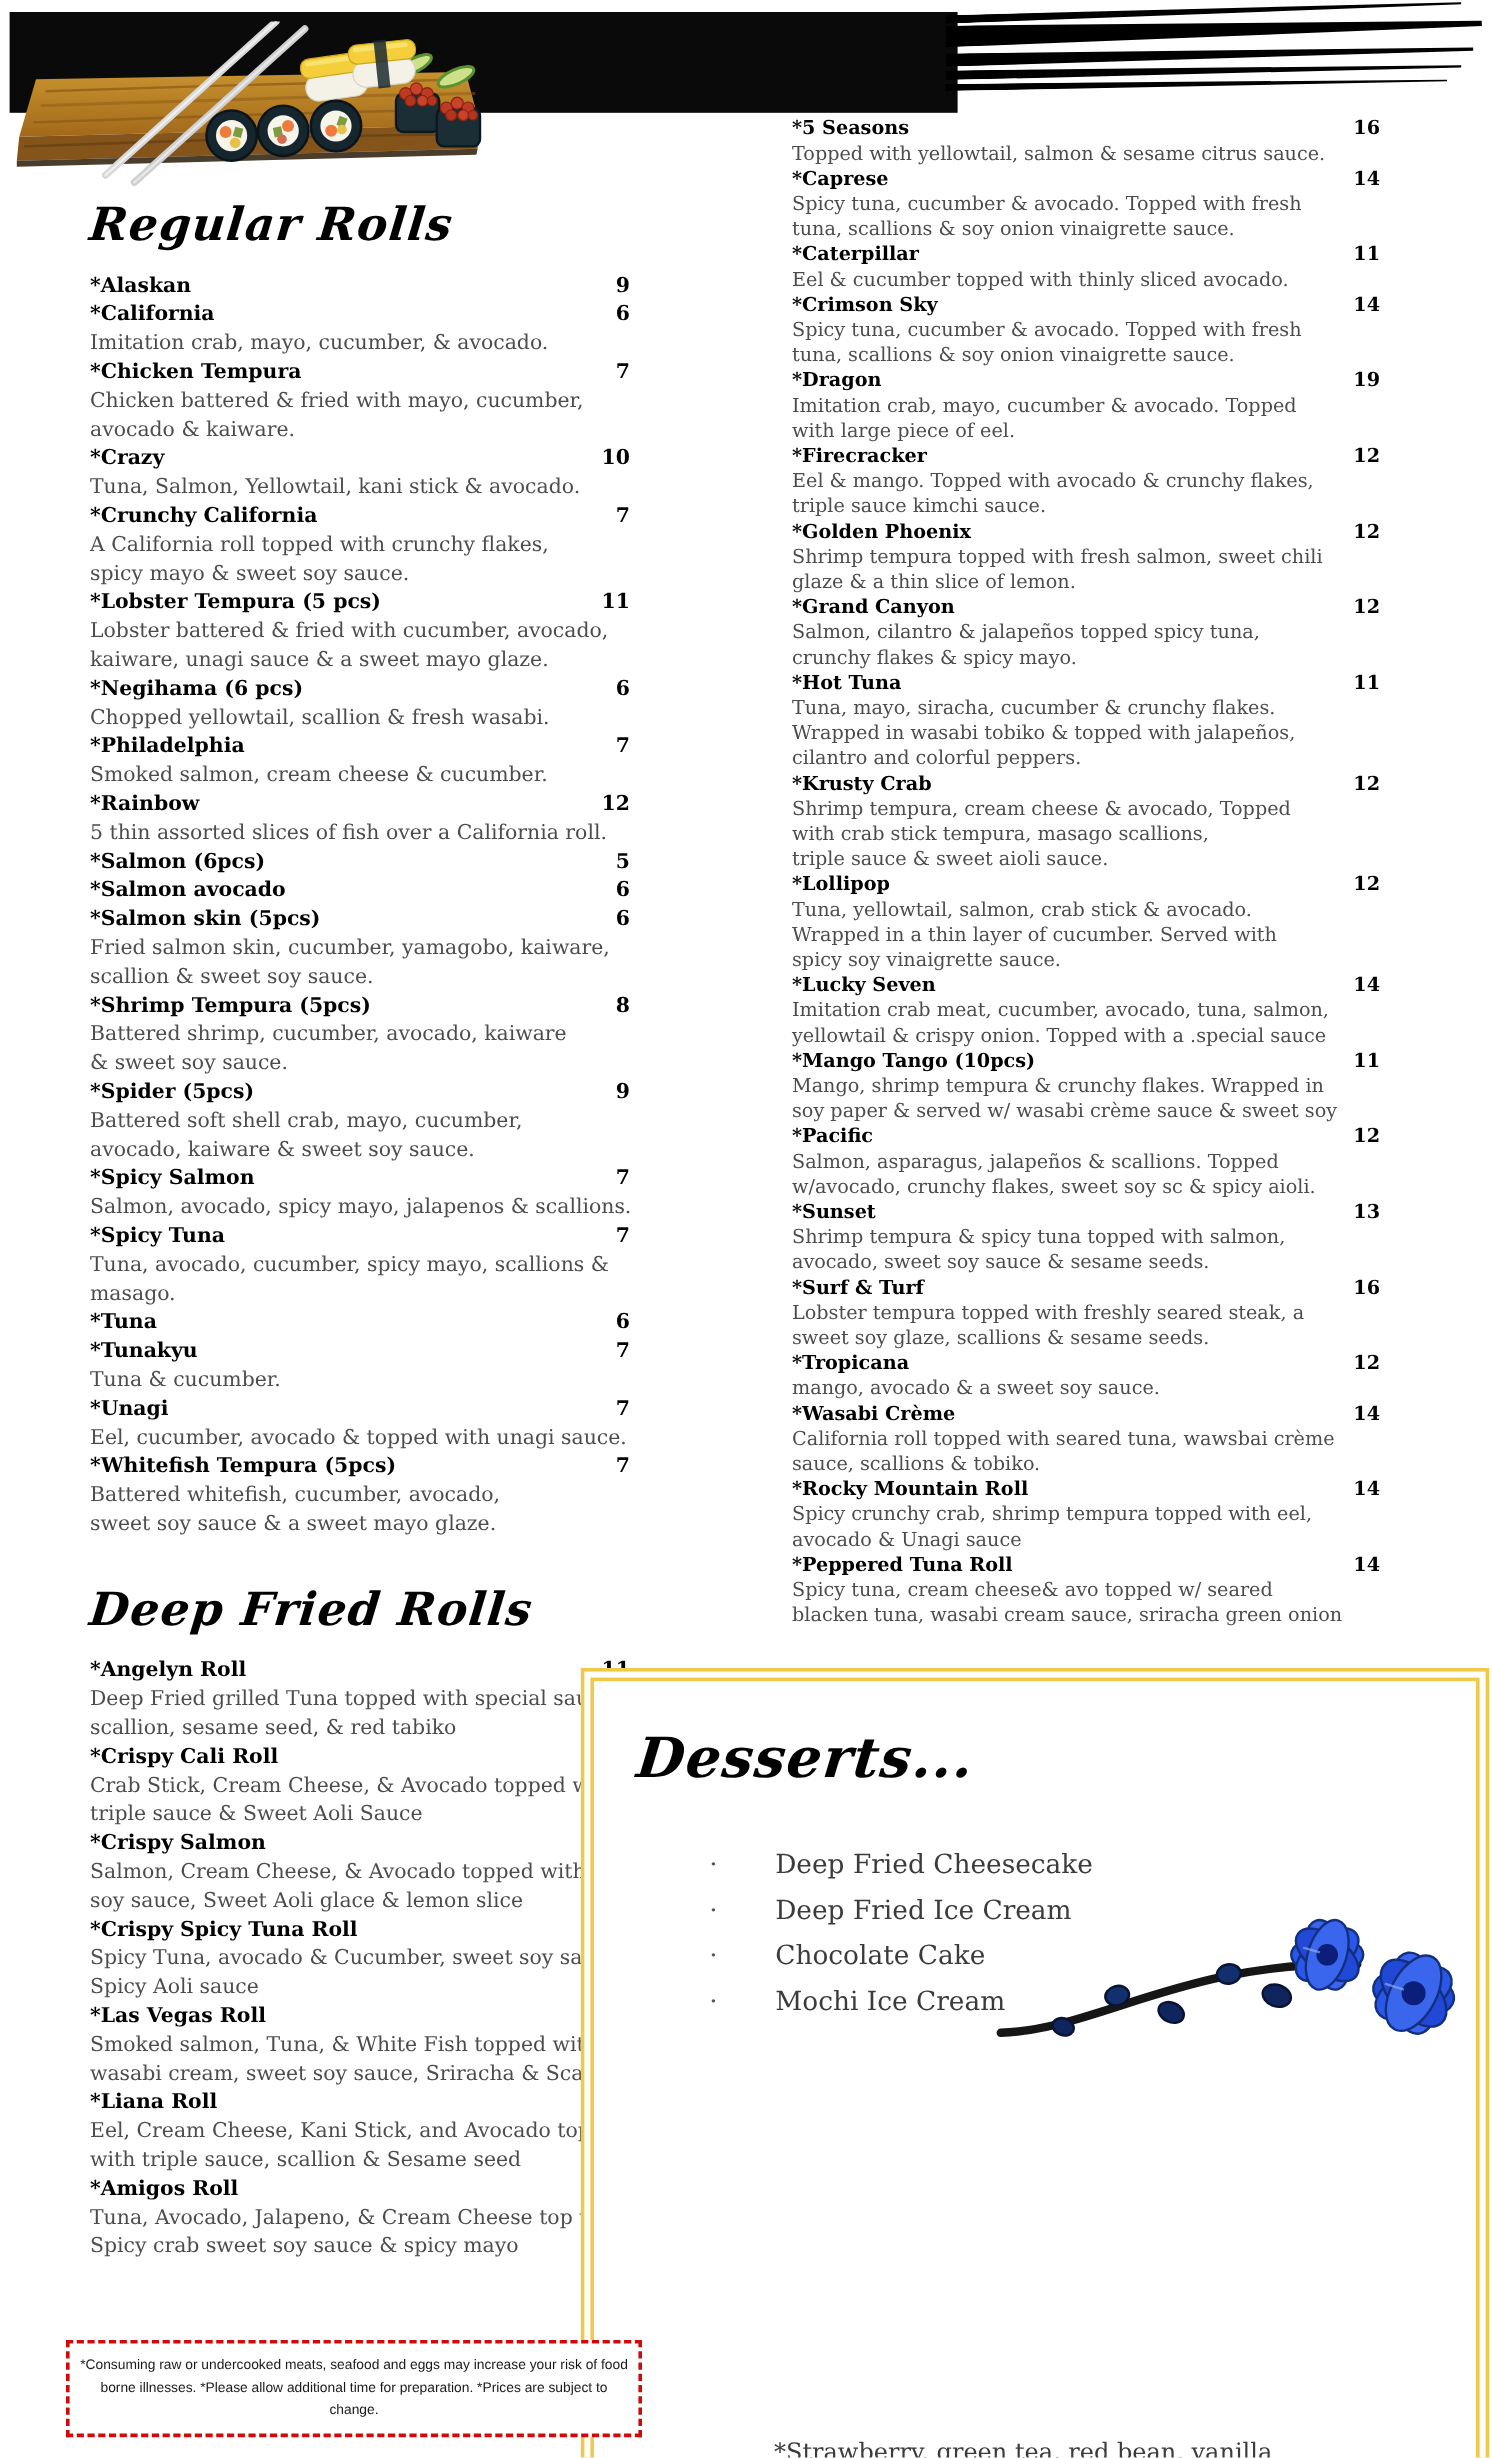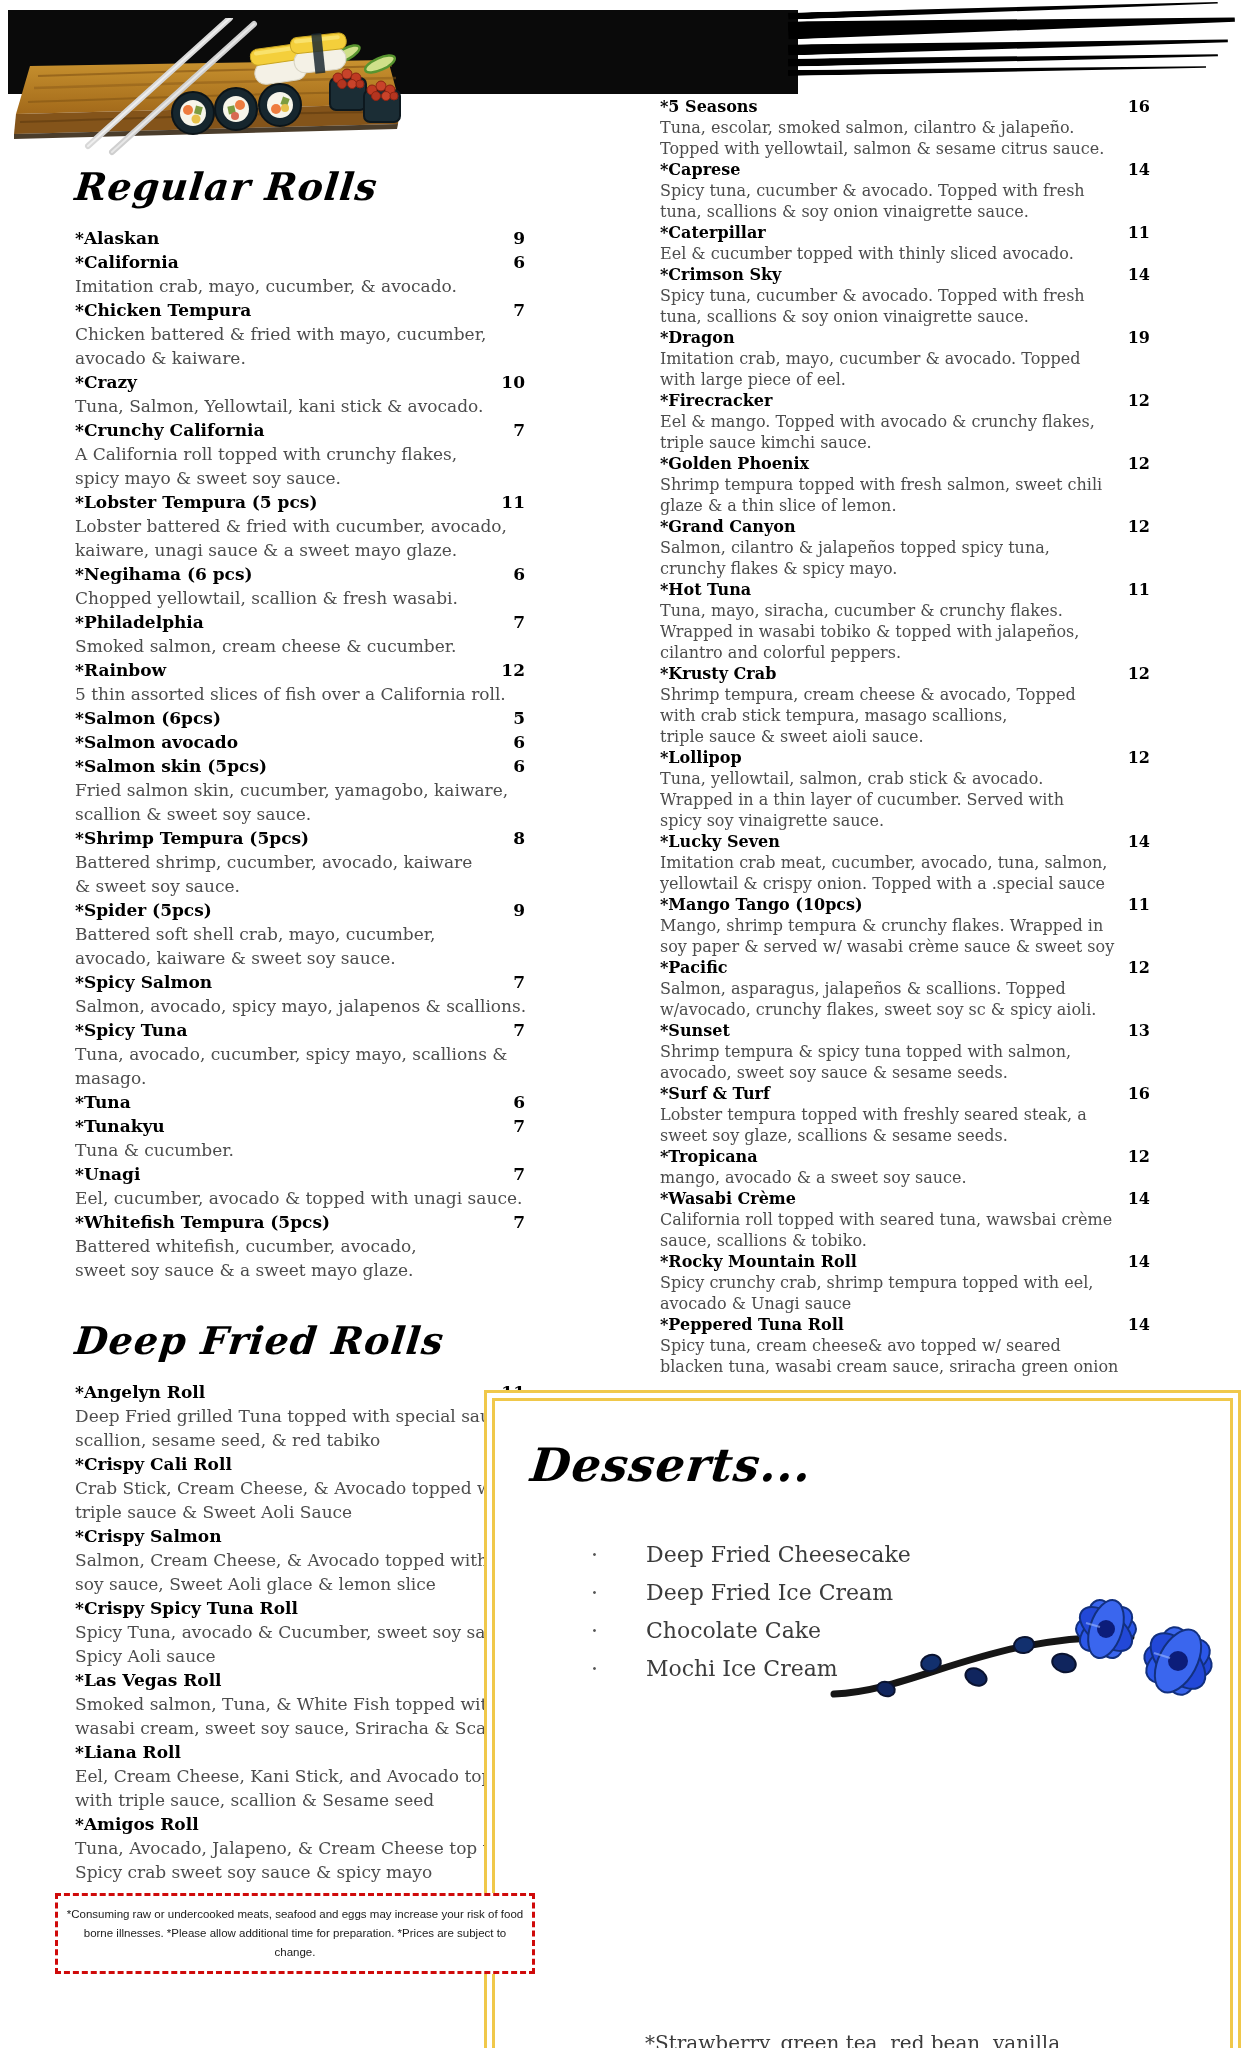--- a/index.html
+++ b/index.html
@@ -36,21 +36,21 @@
     border:3px solid #f0c84a;box-shadow:0 0 0 5px #fff,0 0 0 8px #f0c84a;
   }
   .desserts-title{position:absolute;left:36px;top:34px;font-size:46px;line-height:60px;}
   .dessert-items{position:absolute;left:96px;top:134px;}
   .dessert-row{display:flex;align-items:center;gap:48px;height:38px;font-size:22px;color:#3b3b3b;}
   .dessert-bullet{font-size:22px;color:#555;}
   .orchid{position:absolute;right:4px;top:138px;width:400px;height:225px;}
   .dessert-note{position:absolute;left:150px;top:630px;font-size:20px;color:#3b3b3b;white-space:nowrap;}
   
   .disclaimer{
-    position:absolute;left:55px;top:1893px;width:462px;border:3px dashed #cf0a0a;background:#fff;
+    position:absolute;left:55px;top:1950px;width:462px;border:3px dashed #cf0a0a;background:#fff;
     padding:9px 6px;text-align:center;font-family:"Liberation Sans",sans-serif;
     font-size:11.5px;line-height:19px;color:#1a1a1a;
   }
 </style>
 </head>
 <body>
 
 <div class="banner"></div>
 <div class="streak s1"></div>
 <div class="streak s2"></div>
@@ -347,21 +347,20 @@
     </div>
 </div>
 
 <div id="col-right">
   <div>
       <div class="item">
         <div class="item-head">
           <span class="item-name">*5 Seasons</span>
           <span class="item-price">16</span>
         </div>
-        <div class="item-desc">Tuna, escolar, smoked salmon, cilantro &amp; jalapeño.</div>
         <div class="item-desc">Topped with yellowtail, salmon &amp; sesame citrus sauce.</div>
       </div>
       <div class="item">
         <div class="item-head">
           <span class="item-name">*Caprese</span>
           <span class="item-price">14</span>
         </div>
         <div class="item-desc">Spicy tuna, cucumber &amp; avocado. Topped with fresh</div>
         <div class="item-desc">tuna, scallions &amp; soy onion vinaigrette sauce.</div>
       </div>

